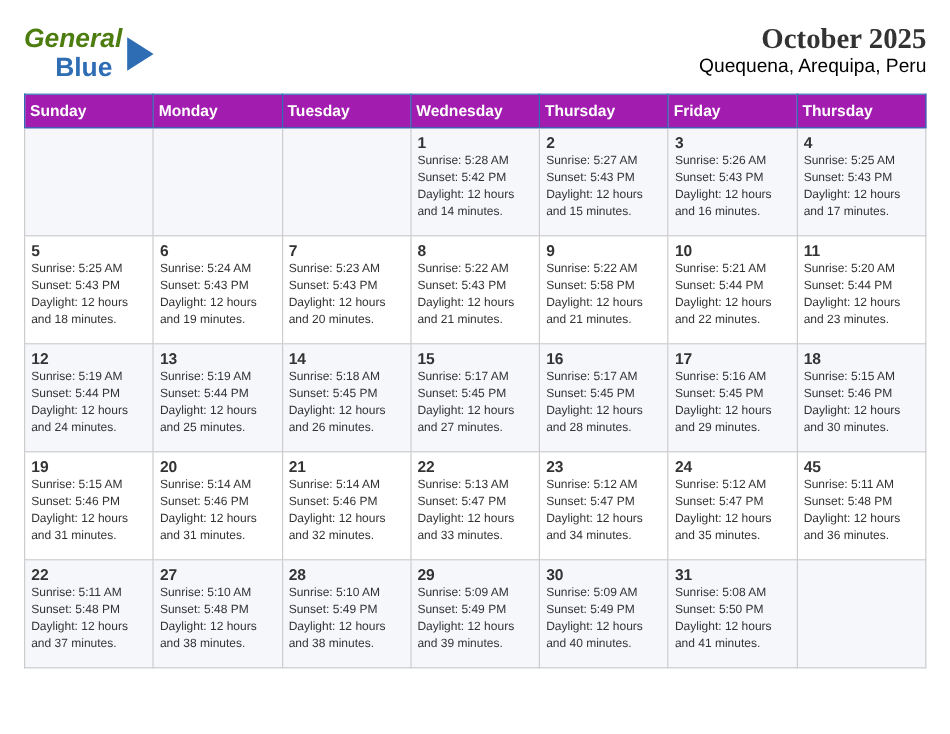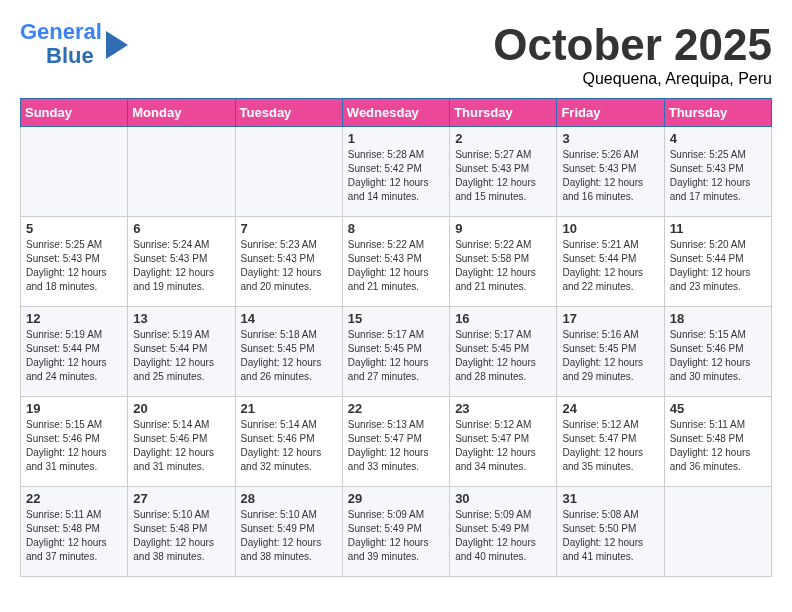--- a/index.html
+++ b/index.html
@@ -18,50 +18,51 @@
     }
     .logo {
       display: flex;
       align-items: center;
     }
     .logo-text {
       font-size: 22px;
       font-weight: bold;
       line-height: 1.1;
     }
-    .logo-text .general { color: #3b82f6; }
+    .logo-text .general { color: #4d7c0f; font-style: italic; }
     .logo-text .blue { color: #2E6DB4; margin-left: 26px; }
     .logo-arrow {
       width: 0;
       height: 0;
       border-top: 14px solid transparent;
       border-bottom: 14px solid transparent;
       border-left: 22px solid #2E6DB4;
       margin-left: 4px;
       margin-top: 2px;
     }
     .title-area {
       text-align: right;
     }
     .month-title {
-      font-size: 44px;
+      font-size: 24px;
       font-weight: bold;
       color: #333;
+      font-family: Liberation Serif, serif;
     }
     .location {
       font-size: 16px;
       color: #000000;
     }
     table {
       width: 100%;
       border-collapse: collapse;
       table-layout: fixed;
     }
     thead tr th {
-      background-color: #ec4899;
+      background-color: #a21caf;
       color: #fff;
       font-size: 13px;
       font-weight: bold;
       padding: 6px 4px;
       text-align: left;
       border: 1px solid #2E6DB4;
     }
     tbody tr td {
       border: 1px solid #ccc;
       vertical-align: top;

